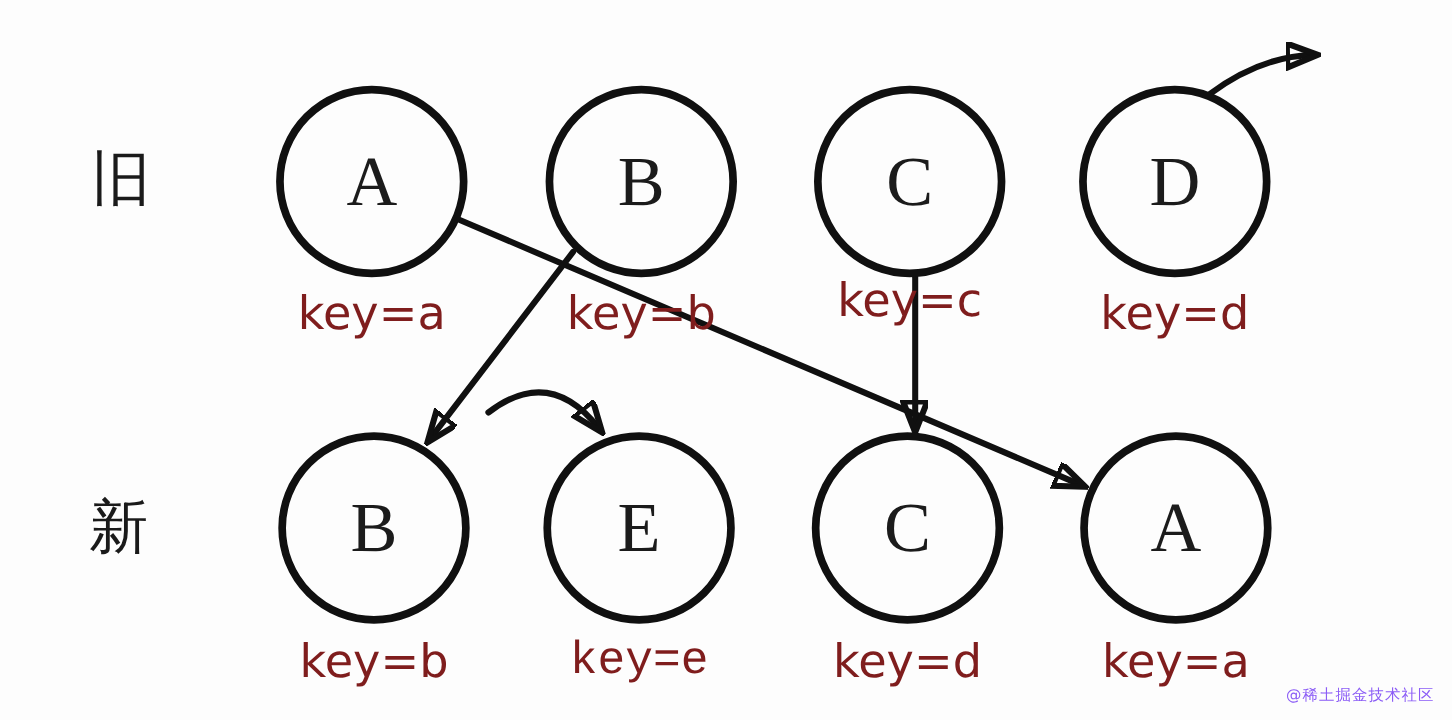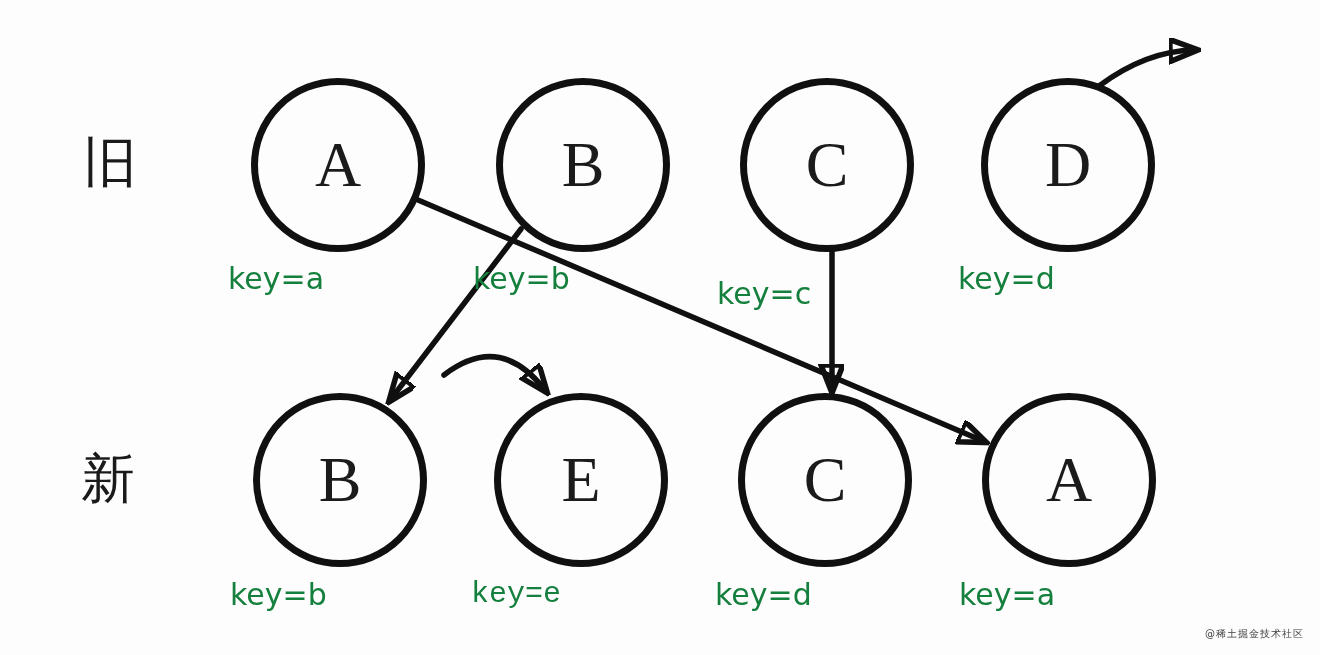--- a/index.html
+++ b/index.html
@@ -29,24 +29,24 @@
   .node-letter {
     font-family: "Liberation Serif", "DejaVu Serif", serif;
     font-size: 64px;
     line-height: 1;
     color: #1b1b1b;
   }
 
   .key-label {
     position: absolute;
     width: 220px;
-    text-align: left;
-    font-size: 30px;
+    text-align: center;
+    font-size: 42px;
     line-height: 1.1;
-    color: #15803d;
+    color: #7f1d1d;
     white-space: nowrap;
   }
 
   .row-label {
     position: absolute;
     font-family: "Liberation Serif", "DejaVu Serif", serif;
     font-size: 54px;
     line-height: 1;
     color: #1a1a1a;
   }
@@ -62,22 +62,22 @@
     stroke: #101010;
     stroke-width: 5.5;
     fill: none;
     stroke-linecap: round;
   }
 
   .watermark {
     position: absolute;
     right: 16px;
     bottom: 14px;
-    font-size: 10px;
-    color: #404040;
+    font-size: 14px;
+    color: #8b5cf6;
     letter-spacing: 1px;
   }
 </style>
 </head>
 <body>
 
 <div class="stage">
 
   <svg class="arrows-layer" viewBox="0 0 1320 655">
     <defs>
@@ -101,21 +101,21 @@
   <div class="key-label" style="left:228px; top:262px;">key=a</div>
 
   <div class="node" style="left:496px; top:78px;">
     <span class="node-letter">B</span>
   </div>
   <div class="key-label" style="left:473px; top:262px;">key=b</div>
 
   <div class="node" style="left:740px; top:78px;">
     <span class="node-letter">C</span>
   </div>
-  <div class="key-label" style="left:717px; top:277px;">key=c</div>
+  <div class="key-label" style="left:717px; top:250px;">key=c</div>
 
   <div class="node" style="left:981px; top:78px;">
     <span class="node-letter">D</span>
   </div>
   <div class="key-label" style="left:958px; top:262px;">key=d</div>
 
   <div class="node" style="left:253px; top:393px;">
     <span class="node-letter">B</span>
   </div>
   <div class="key-label" style="left:230px; top:578px;">key=b</div>

